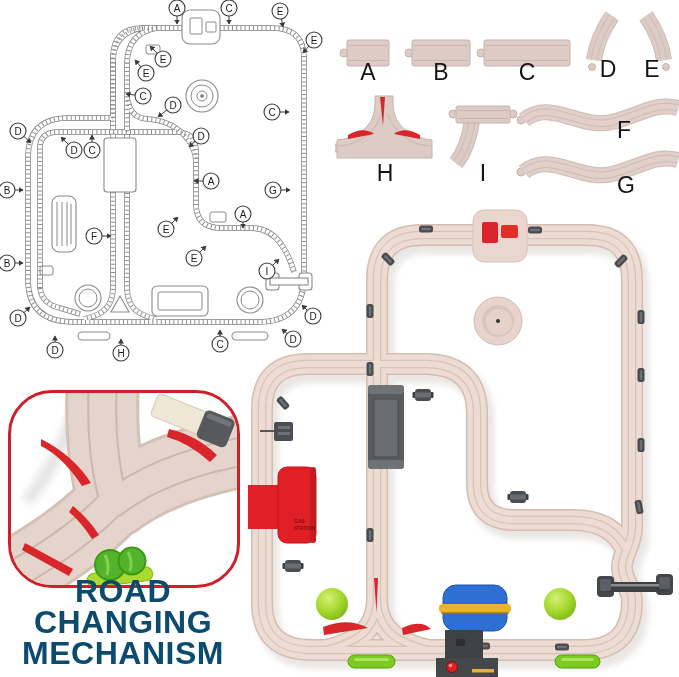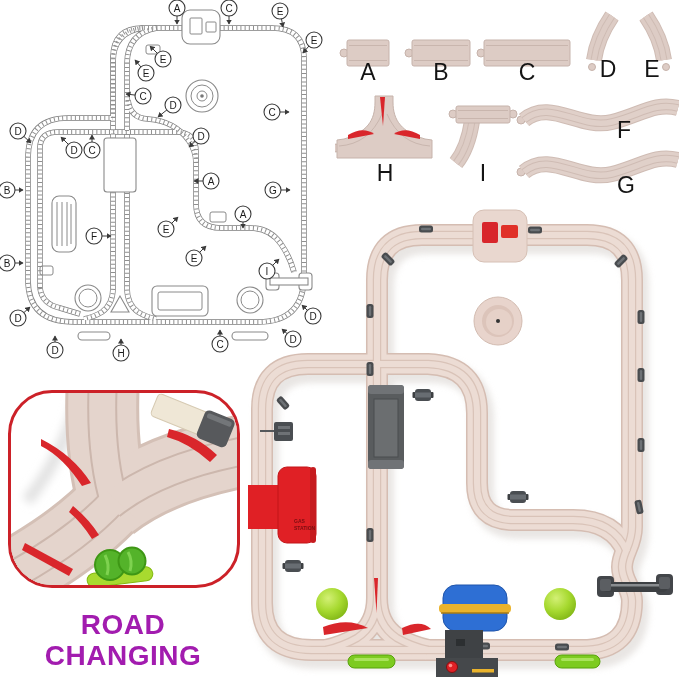--- a/index.html
+++ b/index.html
@@ -30,22 +30,22 @@
   
   .bed-shadow{fill:none;stroke:#d7d1cd;stroke-width:24;opacity:.55;}
   .bed-edge{fill:none;stroke:#d5bdb2;stroke-width:22;}
   .bed-fill{fill:none;stroke:#ecdcd4;stroke-width:19;}
   .bed-go{fill:none;stroke:#d9c3b8;stroke-width:8.5;}
   .bed-gi{fill:none;stroke:#ecdcd4;stroke-width:6;}
   .redmark{fill:#d9262b;}
   
   #inset{left:8px;top:390px;width:226px;height:192px;border:3px solid #cc2128;
          border-radius:44px;overflow:hidden;background:#fff;}
-  #caption{left:0;top:609px;width:246px;text-align:center;color:#a21caf;
-           font-weight:bold;font-size:28px;line-height:31px;letter-spacing:.5px;}
+  #caption{left:0;top:576px;width:246px;text-align:center;color:#0c4a6e;
+           font-weight:bold;font-size:32px;line-height:31px;letter-spacing:.5px;}
   .arm-edge{fill:none;stroke:#d4c0b6;stroke-width:74;}
   .arm-fill{fill:none;stroke:#e4d4cc;stroke-width:68;}
   .arm-go{fill:none;stroke:#ccb7ad;stroke-width:30;}
   .arm-gi{fill:none;stroke:#e4d4cc;stroke-width:26;}
 </style>
 </head>
 <body>
 
 <svg id="schematic" class="abs" style="left:0;top:0" width="336" height="368" viewBox="0 0 336 368">
   <defs>
@@ -546,13 +546,14 @@
       <circle cx="99" cy="172" r="15" fill="#54b32a" stroke="#3e9715" stroke-width="2"></circle>
       <circle cx="121" cy="168" r="13.5" fill="#54b32a" stroke="#3e9715" stroke-width="2"></circle>
       <path d="M 94 162 Q 99 172 96 182" stroke="#7ed24f" stroke-width="3" fill="none"></path>
       <path d="M 117 159 Q 122 168 119 178" stroke="#7ed24f" stroke-width="3" fill="none"></path>
     </g>
   </svg>
 </div>
 
 <div id="caption" class="abs">
   <div>ROAD CHANGING</div>
+  <div>MECHANISM</div>
 </div>
 
 </body></html>

